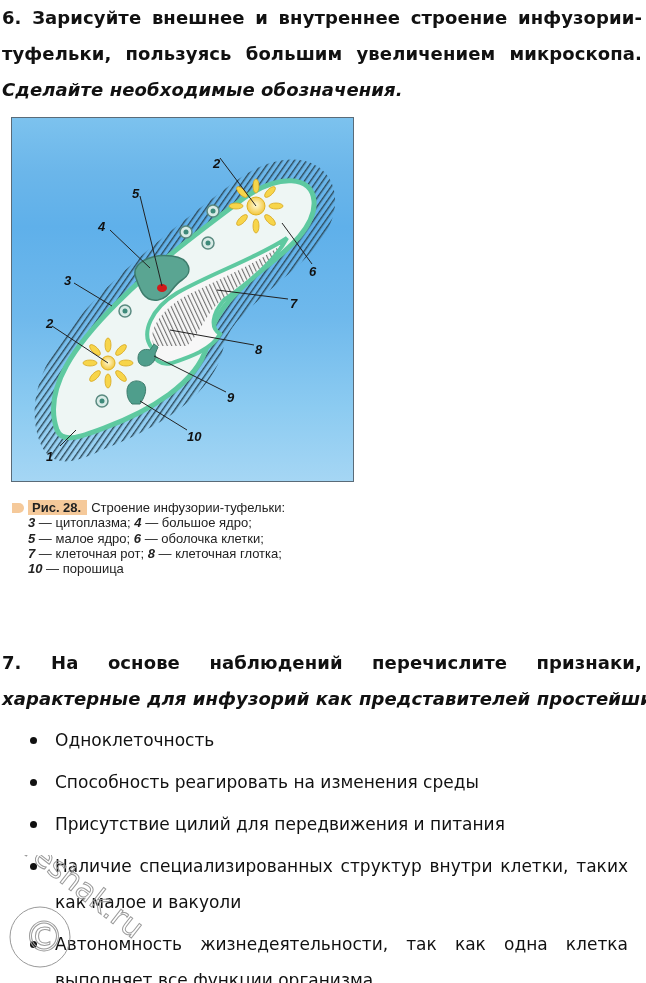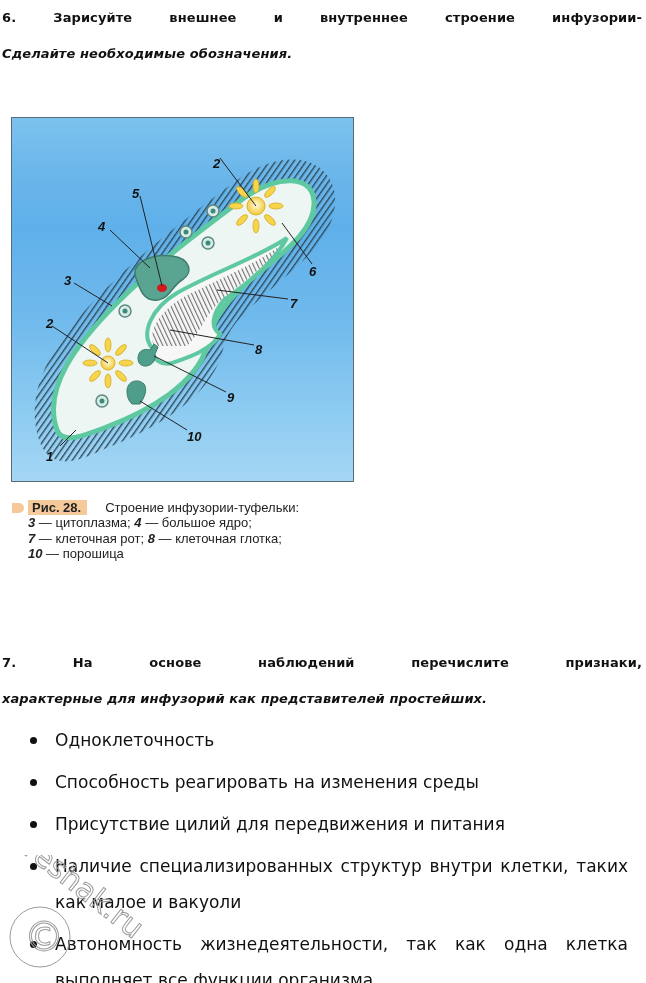--- a/index.html
+++ b/index.html
@@ -1,39 +1,40 @@
 <!DOCTYPE html>
 <html><head>
 <meta charset="utf-8">
 <style>
   html, body { margin: 0; padding: 0; background: #ffffff; }
   body { width: 646px; height: 983px; position: relative; overflow: hidden; font-family: "DejaVu Sans", sans-serif; color: #111; }
-  .task-title { position: absolute; left: 2px; width: 640px; font-weight: bold; font-size: 13px; line-height: 36px; letter-spacing: 0.1px; }
+  .task-title { position: absolute; left: 2px; width: 640px; font-weight: bold; font-size: 18px; line-height: 36px; letter-spacing: 0.1px; }
   .task-title .line { display: block; text-align: justify; text-align-last: justify; white-space: nowrap; }
   .task-title .line.last { text-align-last: left; font-style: italic; }
   #t6 { top: 0px; }
   #t7 { top: 645px; }
   .figure { position: absolute; left: 11px; top: 117px; width: 343px; height: 365px; border: 1px solid #5a6b78; box-sizing: border-box; overflow: hidden;
     background: linear-gradient(to bottom, #7cc2ee 0%, #6bb6ea 15%, #5fb0ea 30%, #6fb9ec 55%, #8ccbf1 80%, #a5d6f4 100%); }
   .figure svg { position: absolute; left: 0; top: 0; }
   .caption { position: absolute; left: 28px; top: 500px; font-family: "Liberation Sans", sans-serif; font-size: 13px; line-height: 15.3px; color: #222; }
-  .caption .head { display: inline-block; background: #f5c99a; padding: 0 6px 0 4px; font-weight: bold; margin-right: 18px; }
+  .caption .head { display: inline-block; background: #f5c99a; padding: 0 6px 0 4px; font-weight: bold; margin-right: 4px; }
   .caption .num { font-style: italic; font-weight: bold; }
   .caption-marker { position: absolute; left: 12px; top: 503px; width: 12px; height: 10px; background: #f5c99a; border-radius: 0 5px 5px 0; }
   .bullets { position: absolute; left: 0; top: 722px; width: 646px; margin: 0; padding: 0; list-style: none; font-size: 17px; line-height: 36px; }
   .bullets li { position: relative; padding-left: 55px; padding-right: 18px; margin-bottom: 6px; }
   .bullets li::before { content: ""; position: absolute; left: 30px; top: 15px; width: 7px; height: 7px; background: #111; border-radius: 50%; }
   .bullets li.justify { text-align: justify; text-align-last: left; }
   .watermark { position: absolute; left: 0; top: 855px; width: 170px; height: 128px; pointer-events: none; }
 </style>
 </head>
 <body>
 
 <div class="task-title" id="t6">
   <span class="line">6. Зарисуйте внешнее и внутреннее строение инфузории-</span>
+  <span class="line">туфельки, пользуясь большим увеличением микроскопа.</span>
   <span class="line last">Сделайте необходимые обозначения.</span>
 </div>
 
 <div class="figure">
   <svg width="343" height="365" viewBox="0 0 343 365">
     <defs>
       <pattern id="cil" width="5" height="5" patternUnits="userSpaceOnUse" patternTransform="rotate(35)">
         <rect width="1.4" height="5" fill="#2d4a5a"></rect>
       </pattern>
       <pattern id="grooves" width="4" height="4" patternUnits="userSpaceOnUse" patternTransform="rotate(-25)">
@@ -137,20 +138,24 @@
 <div class="caption-marker"></div>
 <div class="caption">
   <div>
     <span class="head">Рис. 28.</span><span>Строение инфузории-туфельки:</span>
   </div>
   <div>
     <span class="num">3</span> <span>—</span> <span>цитоплазма;</span>
     <span class="num">4</span> <span>—</span> <span>большое ядро;</span>
   </div>
   <div>
+    <span class="num">5</span> <span>—</span> <span>малое ядро;</span>
+    <span class="num">6</span> <span>—</span> <span>оболочка клетки;</span>
+  </div>
+  <div>
     <span class="num">7</span> <span>—</span> <span>клеточная рот;</span>
     <span class="num">8</span> <span>—</span> <span>клеточная глотка;</span>
   </div>
   <div>
     <span class="num">10</span> <span>—</span> <span>порошица</span>
   </div>
 </div>
 
 <div class="task-title" id="t7">
   <span class="line">7. На основе наблюдений перечислите признаки,</span>

